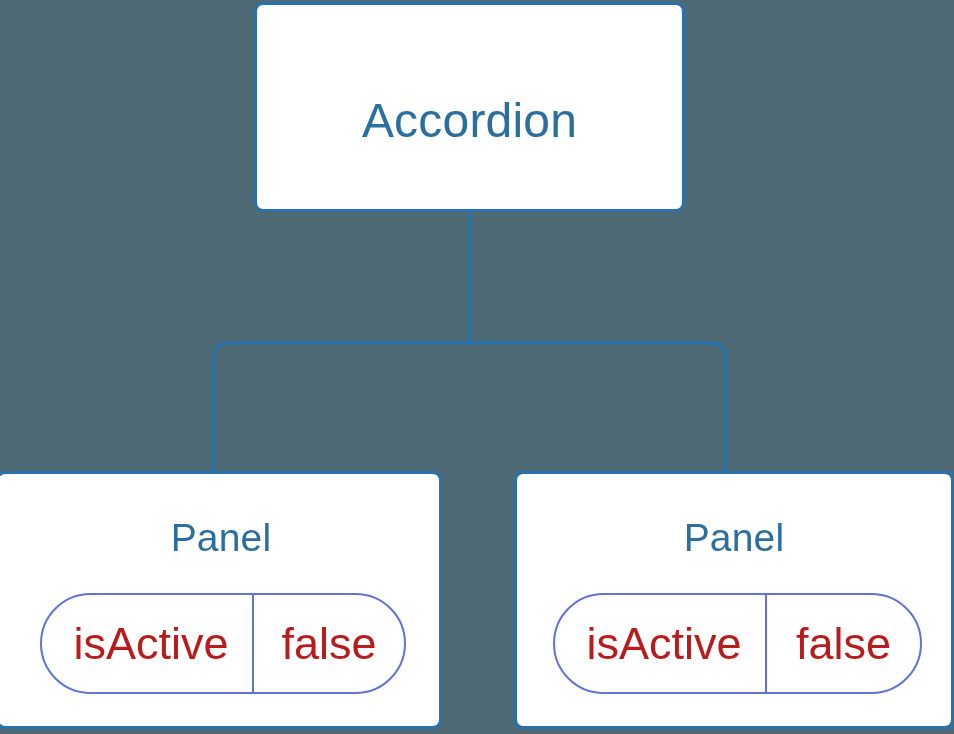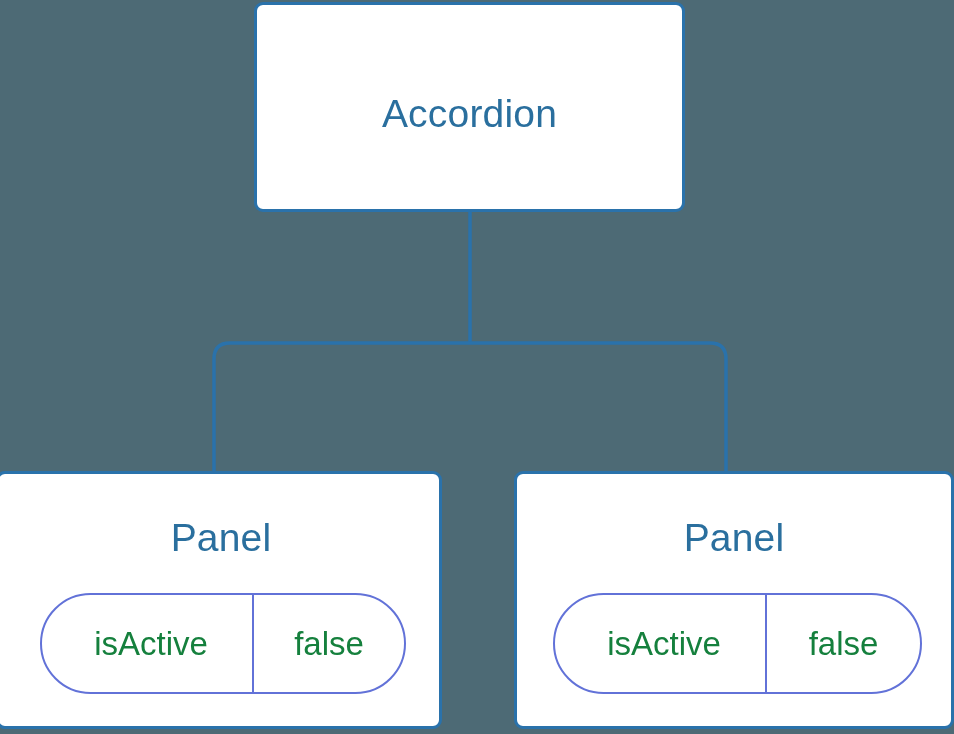--- a/index.html
+++ b/index.html
@@ -50,22 +50,22 @@
     white-space: nowrap;
   }
 
   #node-accordion {
     left: 254px;
     top: 2px;
     width: 431px;
     height: 210px;
   }
   #node-accordion .node-title {
-    top: 85px;
-    font-size: 39px;
+    top: 92px;
+    font-size: 48px;
     line-height: 48px;
   }
 
   .panel-node {
     top: 471px;
     height: 258px;
   }
   #node-panel-0 {
     left: -4px;
     width: 446px;
@@ -102,22 +102,22 @@
   #node-panel-1 .prop-pill {
     left: 36px;
     top: 119px;
     width: 369px;
   }
   .prop-key,
   .prop-val {
     display: flex;
     align-items: center;
     justify-content: center;
-    color: #15803d;
-    font-size: 33px;
+    color: #b91c1c;
+    font-size: 45px;
     line-height: 38px;
     white-space: nowrap;
     box-sizing: border-box;
   }
   .prop-key {
     width: 212px;
     padding-left: 8px;
     border-right: 2px solid #6272d8;
   }
   .prop-val {

